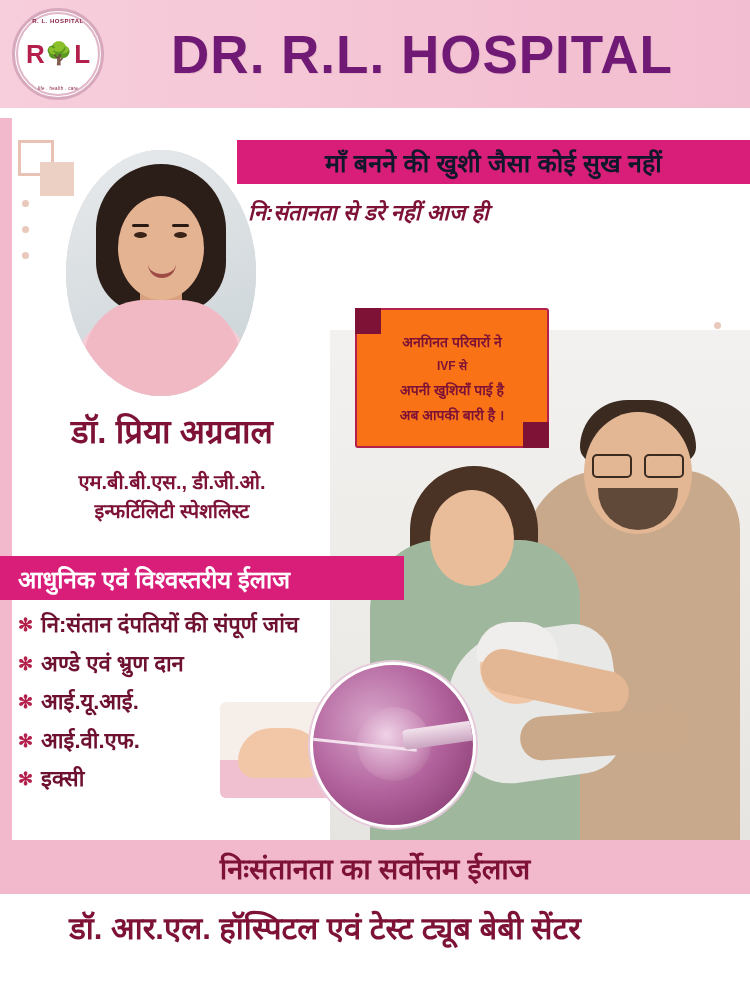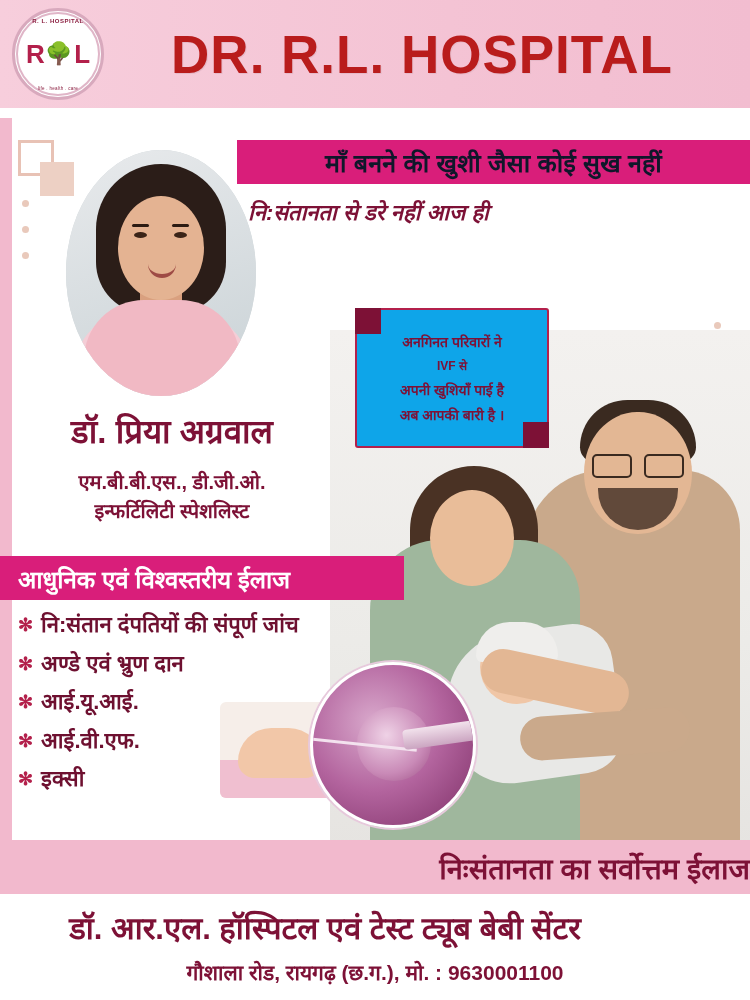--- a/index.html
+++ b/index.html
@@ -58,21 +58,21 @@
   .logo-mark .r{color:#b3204b;}
   .logo-mark .tree{color:#2e7d32;font-size:22px;}
   .logo-mark .l{color:#b3204b;}
   .hospital-title{
     position:relative;z-index:2;
     flex:1;text-align:center;
     font-family:"Liberation Sans", sans-serif;
     font-weight:bold;
     font-size:53px;
     letter-spacing:1px;
-    color:#b91c1c;
+    color:#701a75;
     margin-right:10px;
     text-shadow:1px 1px 0 #e6b9c9;
   }
 
   
   .header-underline{
     position:absolute;left:0;top:108px;width:750px;height:10px;
     background:#ffffff;
   }
   .side-bar-left{
@@ -137,21 +137,21 @@
     text-align:left;color:#7d1136;font-weight:bold;
     font-size:22px;line-height:1.5;
     font-style:italic;
   }
 
   
   .quote-box{
     position:absolute;left:355px;top:308px;width:190px;height:136px;
     border:2px solid #b3204b;
     border-radius:3px;
-    background:#0ea5e9;
+    background:#f97316;
   }
   .quote-box .corner-tl{
     position:absolute;left:-2px;top:-2px;width:26px;height:26px;
     background:#7d1136;
   }
   .quote-box .corner-br{
     position:absolute;right:-2px;bottom:-2px;width:26px;height:26px;
     background:#7d1136;
   }
   .quote-lines{
@@ -282,21 +282,21 @@
     background:#f2c7a8;border-radius:40px 40px 20px 20px;
   }
   .baby-inset .bcloth{
     position:absolute;left:0px;top:58px;width:120px;height:38px;background:#f0bfd0;
   }
 
   
   .footer-banner{
     position:absolute;left:0;top:840px;width:750px;height:54px;
     background:#f2b9cd;
-    display:flex;align-items:center;justify-content:flex-end;
+    display:flex;align-items:center;justify-content:center;
   }
   .footer-banner span{
     color:#7d1136;font-weight:bold;font-size:29px;
   }
   .footer-name{
     position:absolute;left:0;top:906px;width:650px;text-align:center;
     color:#7d1136;font-weight:bold;font-size:31px;
   }
   .footer-addr{
     position:absolute;left:0;top:958px;width:750px;text-align:center;
@@ -426,15 +426,14 @@
   <div class="ivf-circle">
     <div class="ivf-inner"></div>
     <div class="ivf-needle"></div>
     <div class="ivf-pipette"></div>
   </div>
 
   <div class="footer-banner">
     <span>निःसंतानता का सर्वोत्तम ईलाज</span>
   </div>
   <div class="footer-name">डॉ. आर.एल. हॉस्पिटल एवं टेस्ट ट्यूब बेबी सेंटर</div>
-  <div class="footer-addr">गौशाला रोड, रायगढ़ (छ.ग.), मो. : 9630001100</div>
 
 </div>
 
 </body></html>

